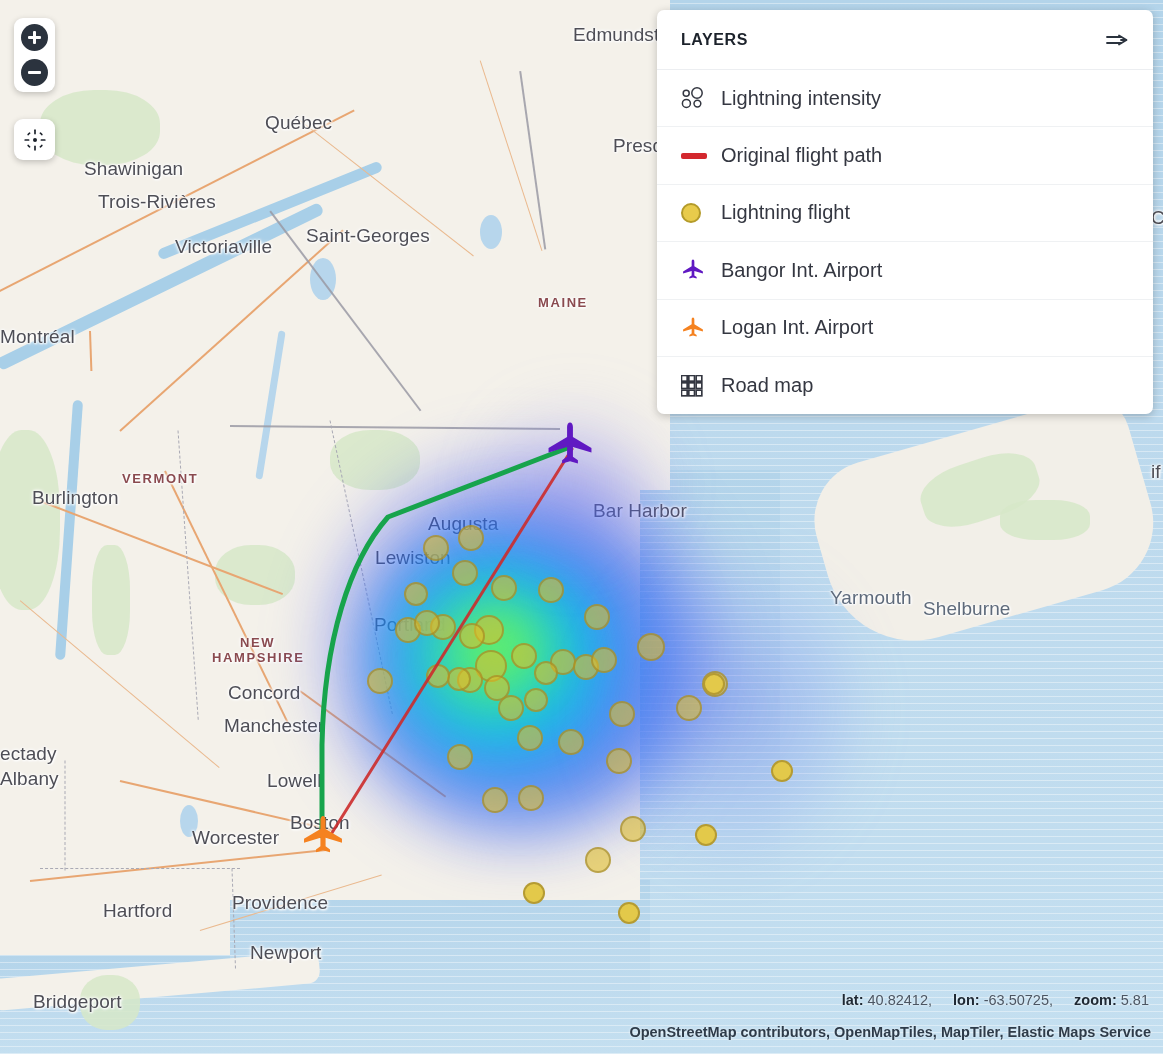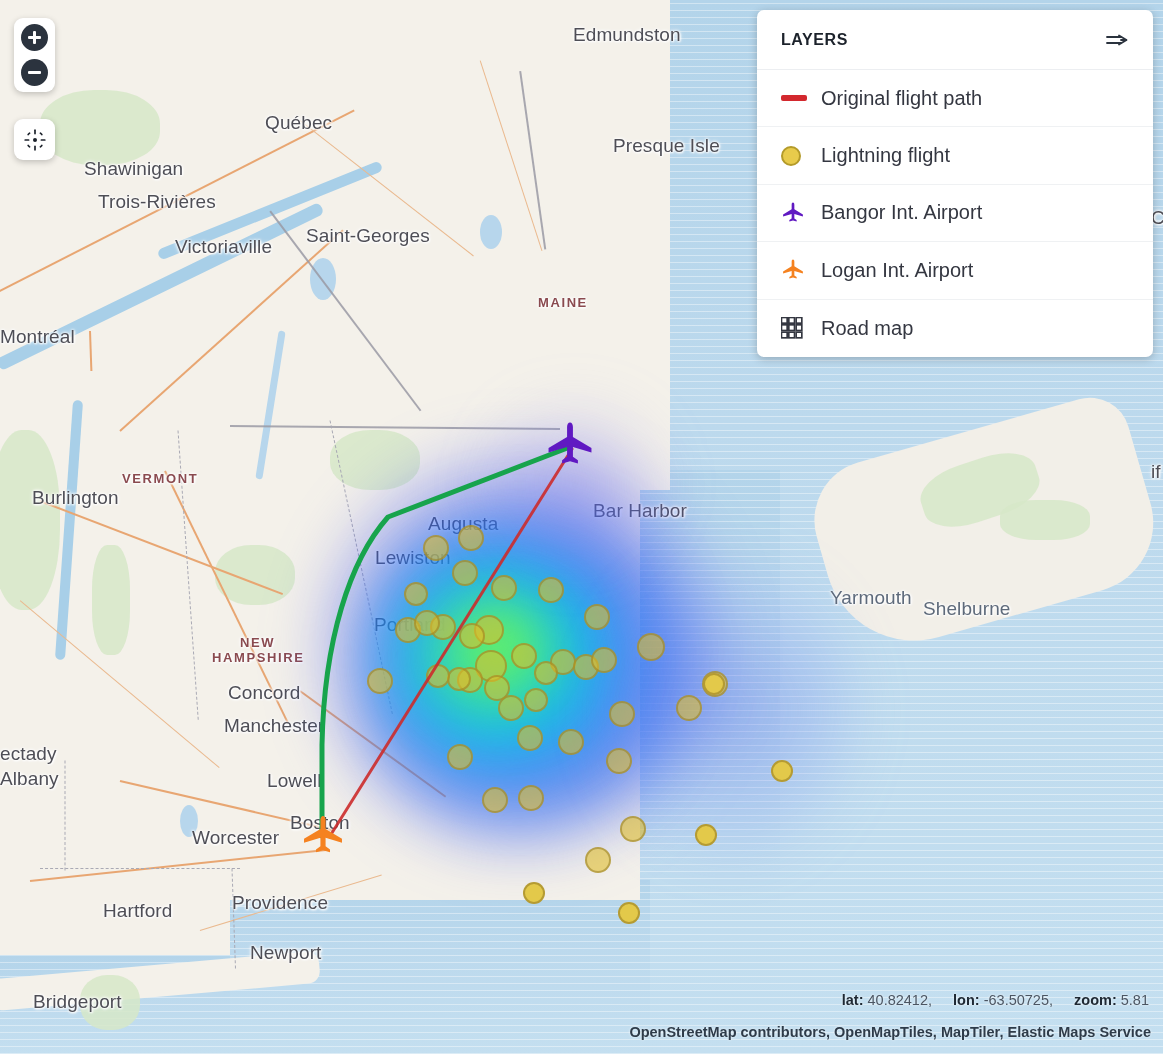--- a/index.html
+++ b/index.html
@@ -92,21 +92,21 @@
     width: 41px; height: 41px;
     background: #fff; border-radius: 9px;
     box-shadow: 0 2px 6px rgba(0,0,0,.22);
     display:flex; align-items:center; justify-content:center;
     cursor: pointer;
   }
 
   
   #layers-panel {
     position: absolute; right: 10px; top: 10px;
-    width: 396px;
+    width: 496px;
     background: #fff;
     border-radius: 7px;
     box-shadow: 0 2px 9px rgba(0,0,0,.22);
     overflow: hidden;
   }
   #panel-header {
     height: 60px;
     display:flex; align-items:center; justify-content:space-between;
     padding: 0 22px 0 24px;
     border-bottom: 1px solid #eceef1;
@@ -367,20 +367,33 @@
         <svg width="26" height="18" viewBox="0 0 26 18">
           <path d="M2 6 H16 M2 12 H16" stroke="#2b333e" stroke-width="1.8" stroke-linecap="round" fill="none"></path>
           <path d="M14 4.5 L21.5 9 L14 13.5" stroke="#2b333e" stroke-width="1.8" fill="none" stroke-linecap="round" stroke-linejoin="round"></path>
           <path d="M16 9 H21" stroke="#2b333e" stroke-width="1.8" stroke-linecap="round"></path>
         </svg>
       </span>
     </div>
     <div id="layer-list">
         <div class="layer-row">
           <span class="layer-icon">
+            <svg width="26" height="22" viewBox="0 0 26 22">
+              <g fill="none" stroke="#343741" stroke-width="1.5">
+                <circle cx="5.2" cy="6.2" r="3"></circle>
+                <circle cx="16" cy="6" r="5.2"></circle>
+                <circle cx="5.4" cy="16.4" r="4"></circle>
+                <circle cx="16.4" cy="16.6" r="3.4"></circle>
+              </g>
+            </svg>
+          </span>
+          <span class="layer-label">Lightning intensity</span>
+        </div>
+        <div class="layer-row">
+          <span class="layer-icon">
             <span class="swatch-line" style="background:#d3282e;"></span>
           </span>
           <span class="layer-label">Original flight path</span>
         </div>
         <div class="layer-row">
           <span class="layer-icon">
             <span class="swatch-dot" style="background:#e8cb4b;"></span>
           </span>
           <span class="layer-label">Lightning flight</span>
         </div>

